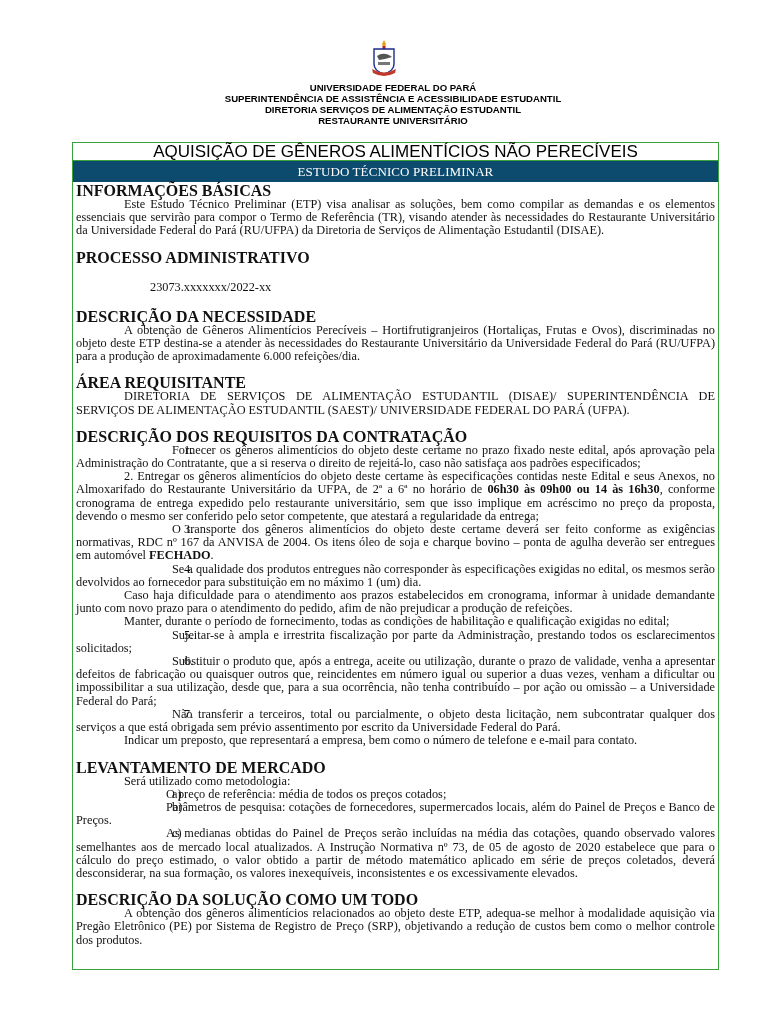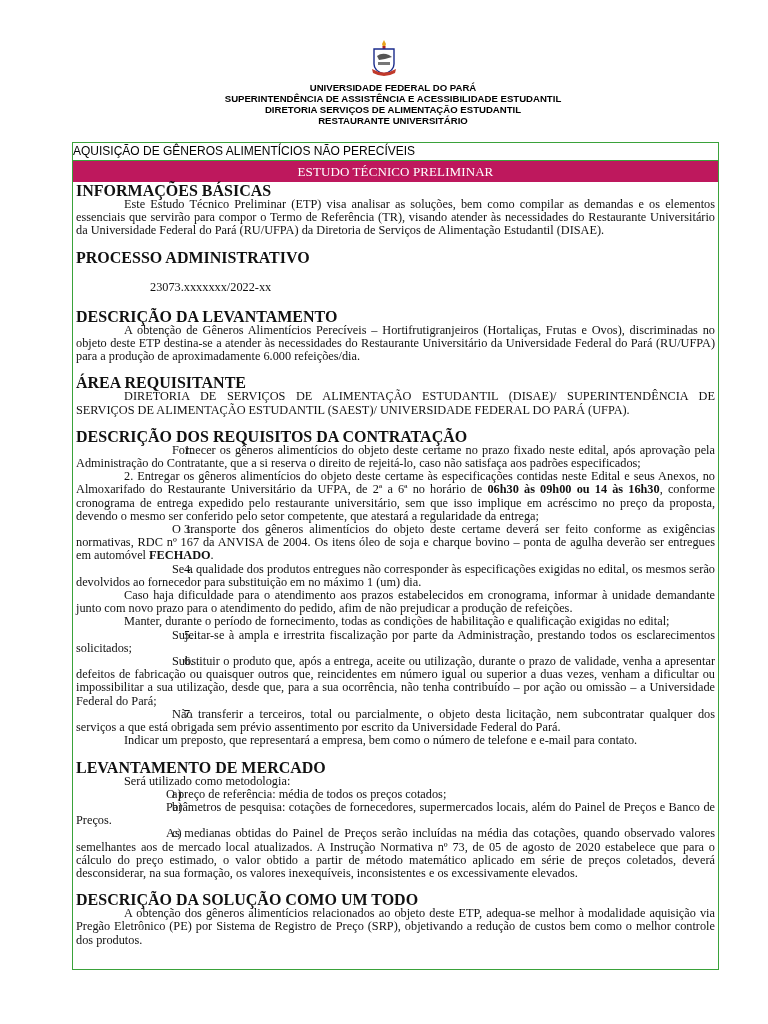--- a/index.html
+++ b/index.html
@@ -1,21 +1,21 @@
 <!DOCTYPE html>
 <html><head>
 <meta charset="utf-8">
 <style>
   html, body { margin: 0; padding: 0; background: #ffffff; }
   body { width: 768px; height: 1024px; position: relative; overflow: hidden; font-family: "Liberation Serif", serif; color: #111; }
   .logo { position: absolute; left: 367px; top: 38px; width: 34px; height: 42px; }
   .header { position: absolute; left: 0; top: 82px; width: 786px; text-align: center; font-family: "Liberation Sans", sans-serif; font-weight: bold; font-size: 9.6px; line-height: 11px; color: #000; }
   .header div { white-space: nowrap; }
   .box { position: absolute; left: 72px; top: 142px; width: 647px; height: 828px; border: 1.5px solid #3aa23a; box-sizing: border-box; }
-  .row-title { height: 17px; line-height: 17px; text-align: left; font-family: "Liberation Sans", sans-serif; font-size: 12px; color: #000; border-bottom: 1px solid #3aa23a; }
+  .row-title { height: 17px; line-height: 17px; text-align: center; font-family: "Liberation Sans", sans-serif; font-size: 17px; color: #000; border-bottom: 1px solid #3aa23a; }
   .row-green { height: 21px; line-height: 21px; background: #008000; color: #fff; text-align: center; font-size: 13px; letter-spacing: 0.1px; }
   .content { padding: 2px 3px 0 3px; font-size: 12.3px; line-height: 13.2px; text-align: justify; }
   .sec-title { font-weight: bold; font-size: 16px; line-height: 14px; margin-top: 0; }
   .sec { margin-bottom: 13px; }
   .p { text-indent: 48px; margin: 0; }
   .num { display: inline-block; width: 42px; }
   .item { text-indent: 54px; margin: 0; }
   .item2 { text-indent: 48px; margin: 0; }
   .indent-line { padding-left: 58px; margin: 16px; }
   b { font-weight: bold; }
@@ -34,36 +34,36 @@
 
 <div class="header">
   <div>UNIVERSIDADE FEDERAL DO PARÁ</div>
   <div>SUPERINTENDÊNCIA DE ASSISTÊNCIA E ACESSIBILIDADE ESTUDANTIL</div>
   <div>DIRETORIA SERVIÇOS DE ALIMENTAÇÃO ESTUDANTIL</div>
   <div>RESTAURANTE UNIVERSITÁRIO</div>
 </div>
 
 <div class="box" style="border-color: rgb(58, 162, 58);">
   <div class="row-title" style="border-bottom-color: rgb(58, 162, 58);">AQUISIÇÃO DE GÊNEROS ALIMENTÍCIOS NÃO PERECÍVEIS</div>
-  <div class="row-green" style="background: #be185d;">ESTUDO TÉCNICO PRELIMINAR</div>
+  <div class="row-green" style="background: #0c4a6e;">ESTUDO TÉCNICO PRELIMINAR</div>
 
   <div class="content">
 
     <div class="sec">
       <div class="sec-title">INFORMAÇÕES BÁSICAS</div>
       <p class="p">Este Estudo Técnico Preliminar (ETP) visa analisar as soluções, bem como compilar as demandas e os elementos essenciais que servirão para compor o Termo de Referência (TR), visando atender às necessidades do Restaurante Universitário da Universidade Federal do Pará (RU/UFPA) da Diretoria de Serviços de Alimentação Estudantil (DISAE).</p>
     </div>
 
     <div class="sec">
       <div class="sec-title">PROCESSO ADMINISTRATIVO</div>
       <p class="indent-line">23073.xxxxxxx/2022-xx</p>
     </div>
 
     <div class="sec">
-      <div class="sec-title">DESCRIÇÃO DA LEVANTAMENTO</div>
+      <div class="sec-title">DESCRIÇÃO DA NECESSIDADE</div>
       <p class="p">A obtenção de Gêneros Alimentícios Perecíveis – Hortifrutigranjeiros (Hortaliças, Frutas e Ovos), discriminadas no objeto deste ETP destina-se a atender às necessidades do Restaurante Universitário da Universidade Federal do Pará (RU/UFPA) para a produção de aproximadamente 6.000 refeições/dia.</p>
     </div>
 
     <div class="sec">
       <div class="sec-title">ÁREA REQUISITANTE</div>
       <p class="p">DIRETORIA DE SERVIÇOS DE ALIMENTAÇÃO ESTUDANTIL (DISAE)/ SUPERINTENDÊNCIA DE SERVIÇOS DE ALIMENTAÇÃO ESTUDANTIL (SAEST)/ UNIVERSIDADE FEDERAL DO PARÁ (UFPA).</p>
     </div>
 
     <div class="sec">
       <div class="sec-title">DESCRIÇÃO DOS REQUISITOS DA CONTRATAÇÃO</div>

